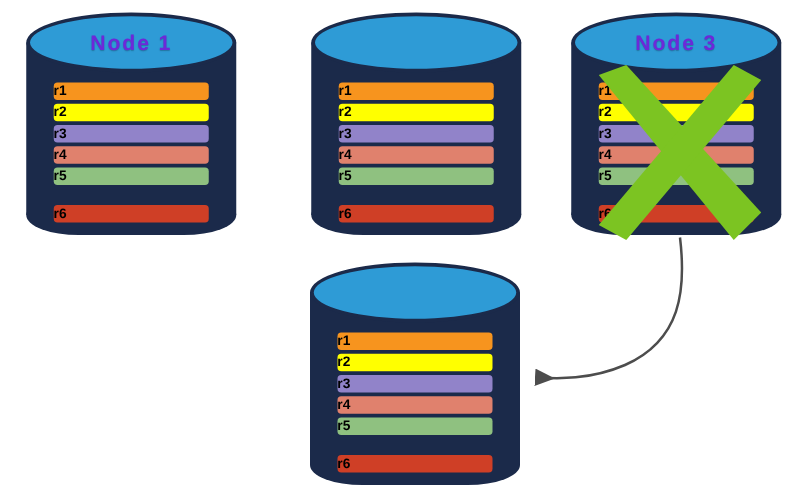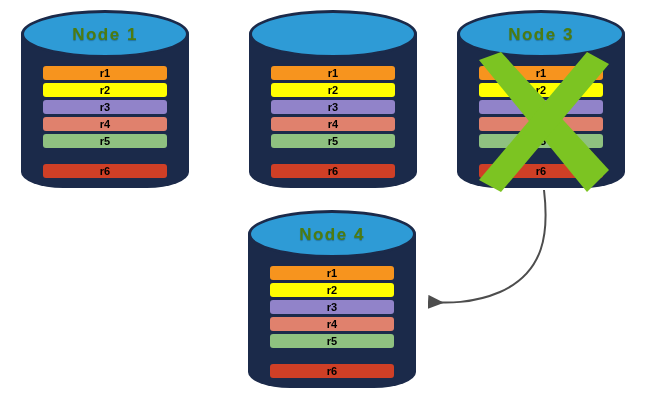--- a/index.html
+++ b/index.html
@@ -67,42 +67,41 @@
   }
 
   .node-title {
     position: absolute;
     left: 0;
     right: 0;
     top: 0;
     height: 48px;
     line-height: 50px;
     text-align: center;
-    color: #4d7c0f;
+    color: #6d28d9;
     font-weight: bold;
     font-size: 17px;
     letter-spacing: 1.5px;
     z-index: 4;
     white-space: nowrap;
     text-shadow: 0 1px 1px rgba(0,0,0,0.25);
   }
 
   .rows {
     position: absolute;
     left: 13%;
     right: 13%;
     top: 56px;
     z-index: 3;
   }
 
   .row {
     height: 14px;
     margin-bottom: 3px;
     border-radius: 3px;
-    text-align: center;
     font-size: 11px;
     font-weight: bold;
     color: #000000;
     line-height: 14px;
     box-sizing: border-box;
   }
 
   .row:last-child {
     margin-bottom: 0;
     margin-top: 16px;
@@ -191,21 +190,20 @@
       <polygon id="x-shape-2" points="108,0 130,12 22,140 0,128" fill="#7cc422"></polygon>
     </svg>
   </div>
 
   <div class="node" id="node-4">
     <div class="node-body">
       <div class="cyl-bottom" style="background: rgb(27, 42, 74);"></div>
       <div class="cyl-side" style="background: rgb(27, 42, 74);"></div>
       <div class="cyl-top" style="background: rgb(46, 155, 214); border-color: rgb(27, 42, 74);"></div>
     </div>
-    <div class="node-title">Node  4</div>
     <div class="rows">
       <div class="row" style="background: rgb(247, 148, 30);">r1</div>
       <div class="row" style="background: rgb(255, 255, 0);">r2</div>
       <div class="row" style="background: rgb(145, 131, 201);">r3</div>
       <div class="row" style="background: rgb(224, 129, 109);">r4</div>
       <div class="row" style="background: rgb(143, 193, 128);">r5</div>
       <div class="row" style="background: rgb(207, 63, 38);">r6</div>
     </div>
   </div>
 

